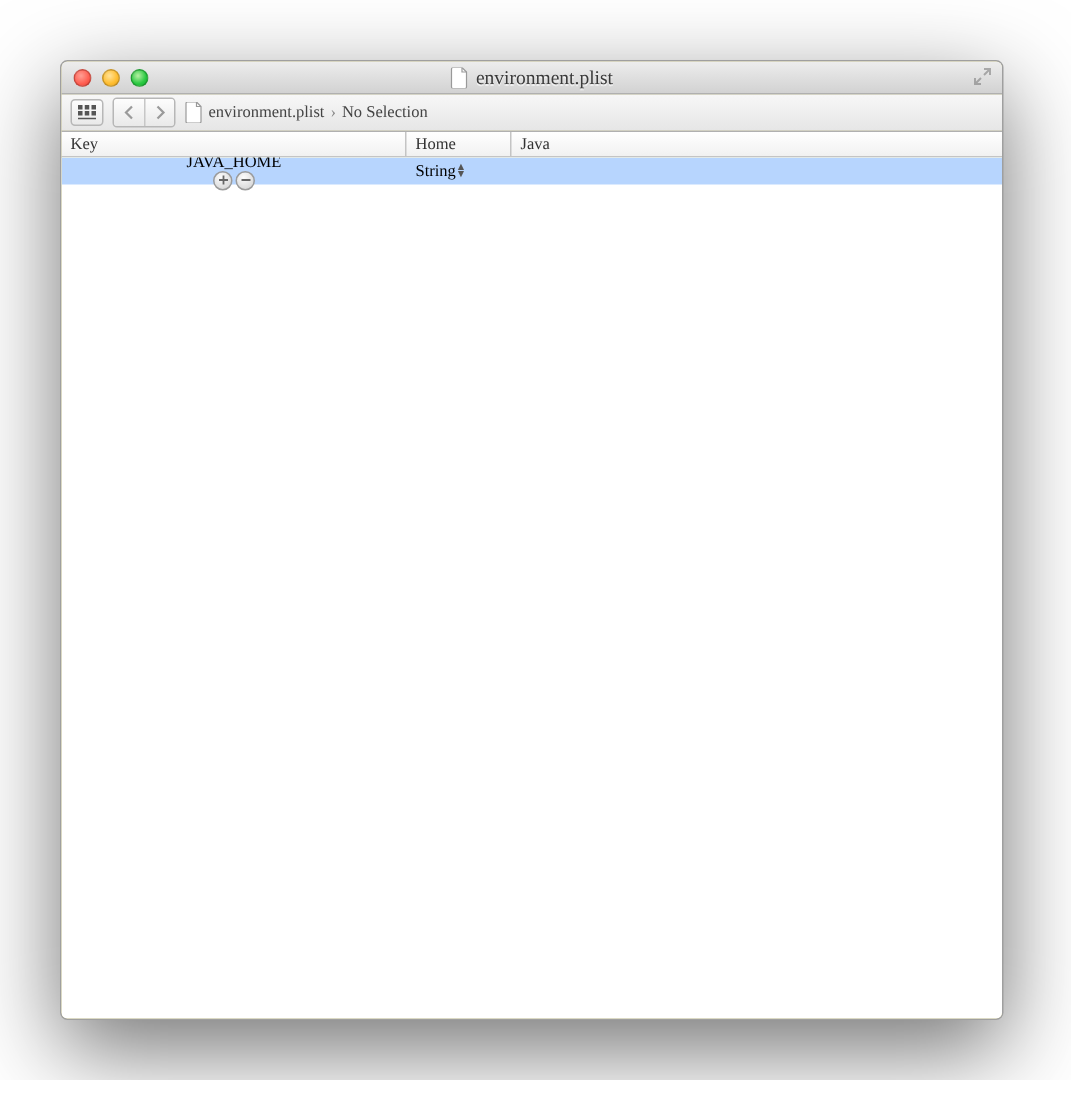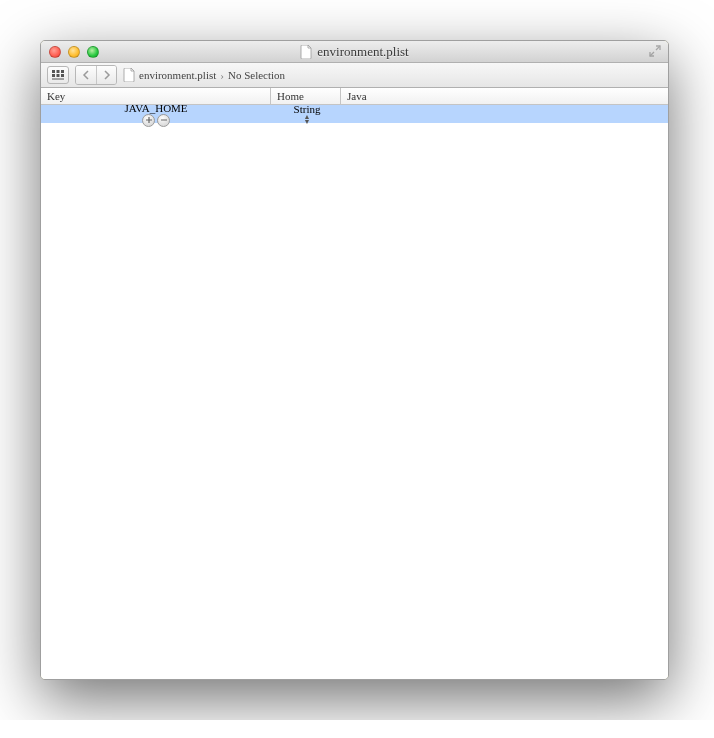--- a/index.html
+++ b/index.html
@@ -137,21 +137,21 @@
     }
     .row {
       height: 18px;
       display: flex;
       align-items: center;
       font-size: 11px;
     }
     .row.selected { background: #b7d5fe; }
     .cell { padding: 0 6px; display: flex; align-items: center; }
     .cell.key { width: 230px; justify-content: space-between; flex-direction: column; }
-    .cell.type { width: 70px; padding-right: 4px; flex-direction: column; }
+    .cell.type { width: 70px; padding-right: 4px; }
     .cell.value { flex: 1; }
     .mini-btns { display: flex; gap: 2px; }
     .mini-btn {
       width: 13px;
       height: 13px;
       border-radius: 50%;
       background: radial-gradient(circle at 40% 30%, #fcfcfc, #cfcfcf);
       border: 0.5px solid #9b9b9b;
       display: flex;
       align-items: center;

